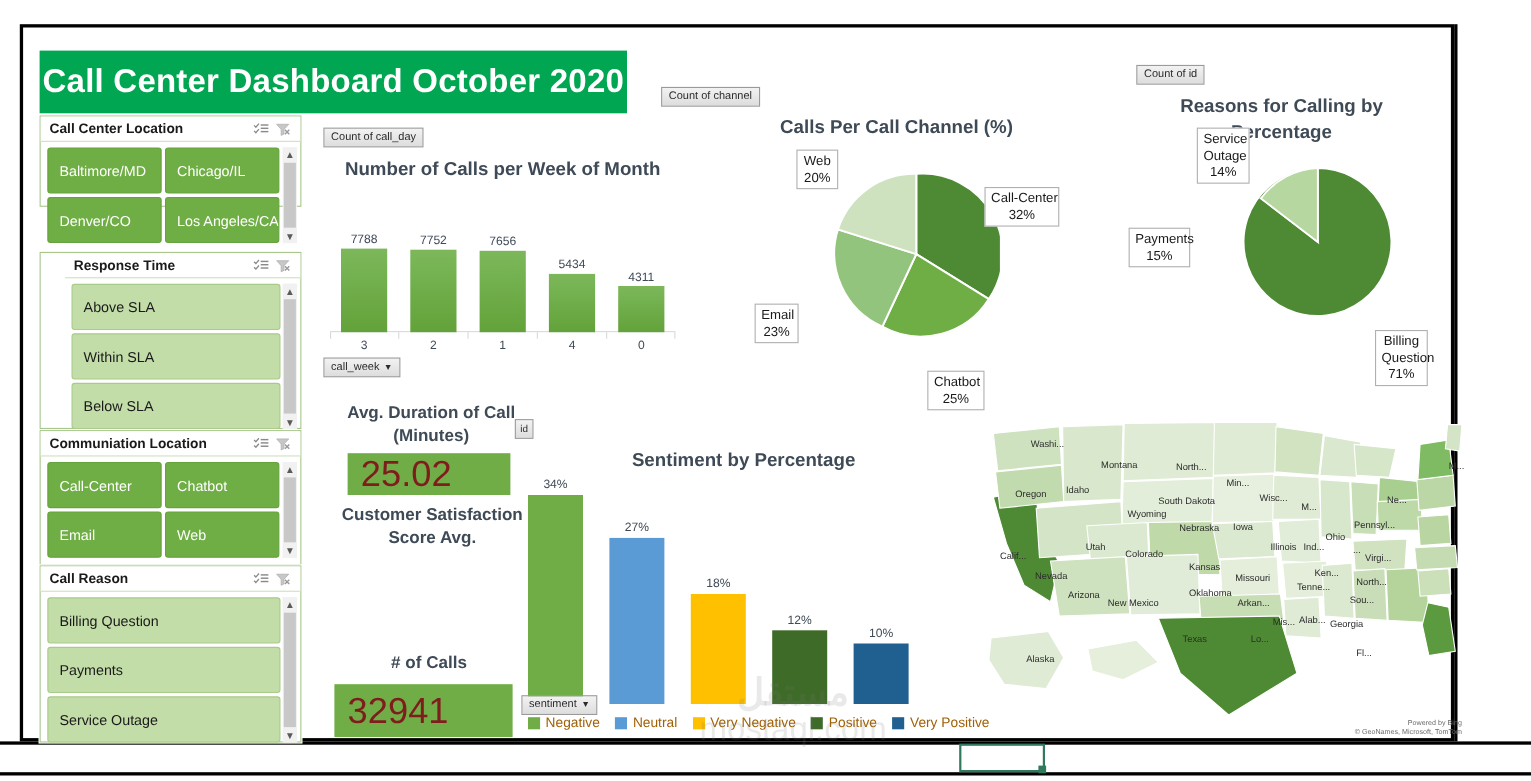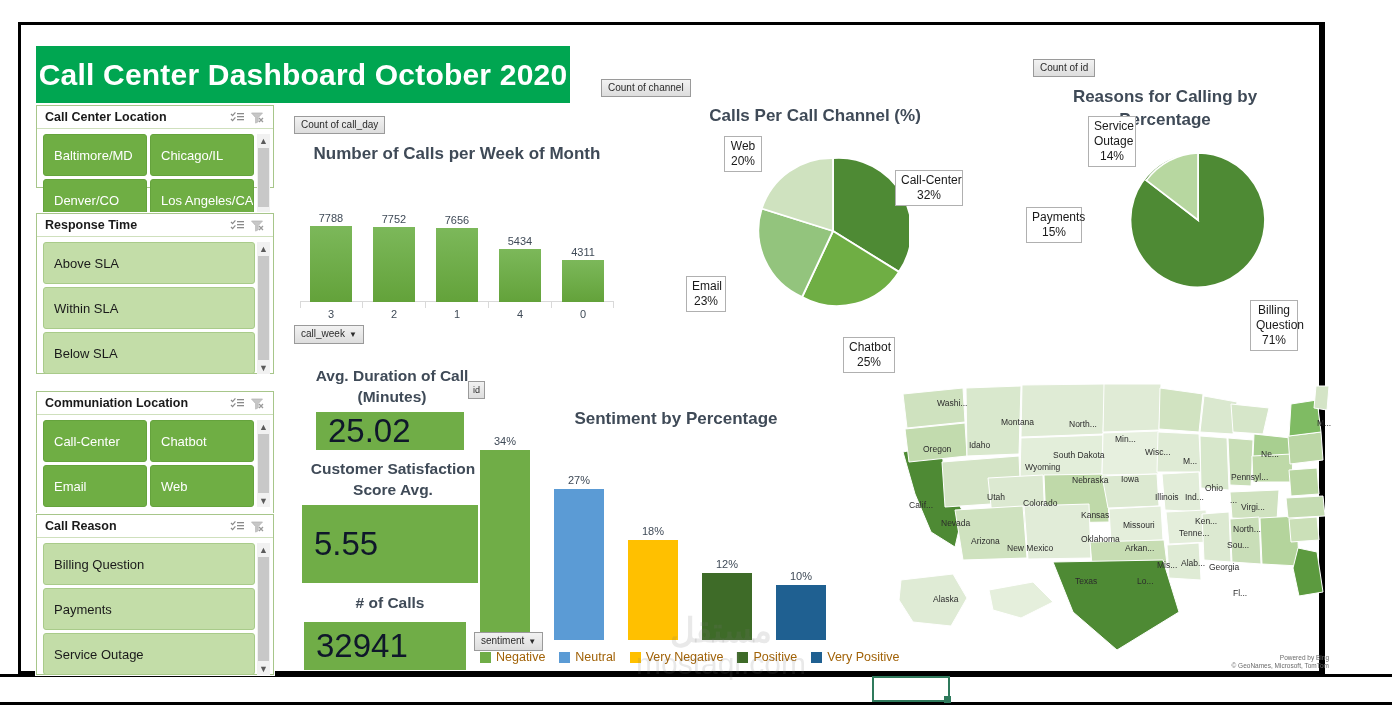--- a/index.html
+++ b/index.html
@@ -154,21 +154,21 @@
 
   
   .kpi-label {
     position: absolute; text-align: center;
     font-size: 15.5px; font-weight: bold; color: #3f4a57; line-height: 21px;
   }
   .kpi-box {
     position: absolute; background: #70AD47;
     display: flex; align-items: center; padding-left: 12px;
   }
-  .kpi-val { color: #0f172a; font-size: 33px; font-weight: normal; }
+  .kpi-val { color: #7f1d1d; font-size: 33px; font-weight: normal; }
 
   
   .bars2 { position: absolute; left: 480px; top: 425px; width: 400px; height: 215px; }
   .bar2 { position: absolute; bottom: 0px; width: 50px; }
   .bar2-lab { position: absolute; font-size: 11px; color: #3f4a57; text-align: center; width: 70px; }
   .legend2 { position: absolute; left: 480px; top: 650px; display: flex; gap: 14px; align-items: center; }
   .lg-item { display: flex; align-items: center; gap: 5px; font-size: 12.5px; color: #a16207; }
   .lg-sw { width: 11px; height: 11px; display: inline-block; }
 
   
@@ -232,21 +232,21 @@
       <div class="sl-item w2 sel-dark">Denver/CO</div>
       <div class="sl-item w2 sel-dark">Los Angeles/CA</div>
       <div class="sl-scroll">
         <div class="sl-arrow">▲</div>
         <div class="sl-thumb"></div>
         <div class="sl-arrow">▼</div>
       </div>
     </div>
   </div>
 
-  <div class="slicer" style="top:213px; height:161px;">
+  <div class="slicer" style="top:229px; height:161px;padding-left:22px;">
     <div class="slicer-head">
       <span class="slicer-title">Response Time</span>
       <span class="sl-ico">
         <svg width="15" height="13" viewBox="0 0 15 13">
             <g fill="none" stroke="#8a8a8a" stroke-width="1.2">
           <path d="M1 3l1.6 1.6L5.4 1.4"></path>
               <path d="M1 8l1.6 1.6L5.4 6.4"></path>
             </g>
           <g fill="#8a8a8a">
               <rect x="7" y="2" width="7" height="1.3"></rect>
@@ -442,23 +442,20 @@
   </div>
 
   <div class="kpi-label" style="left:302px; top:365px; width:180px;">Avg. Duration of Call (Minutes)</div>
   <div class="kpi-box" style="left:316px; top:412px; width:148px; height:38px;">
     <span class="kpi-val">25.02</span>
   </div>
 
   <div class="field-btn tiny" style="left:468px; top:381px;text-align:center;">id</div>
 
   <div class="kpi-label" style="left:300px; top:458px; width:186px;">Customer Satisfaction Score Avg.</div>
-  <div class="kpi-box" style="left:302px; top:505px; width:176px; height:78px;">
-    <span class="kpi-val">5.55</span>
-  </div>
 
   <div class="kpi-label" style="left:302px; top:592px; width:176px;"># of Calls</div>
   <div class="kpi-box" style="left:304px; top:622px; width:162px; height:48px;">
     <span class="kpi-val">32941</span>
   </div>
 
   <div class="chart-title" style="left:556px; top:407px; width:240px;">Sentiment by Percentage</div>
 
   <div class="bars2">
     <div class="bar2" style="left:0px;   height:190px; background:#70AD47;"></div>

